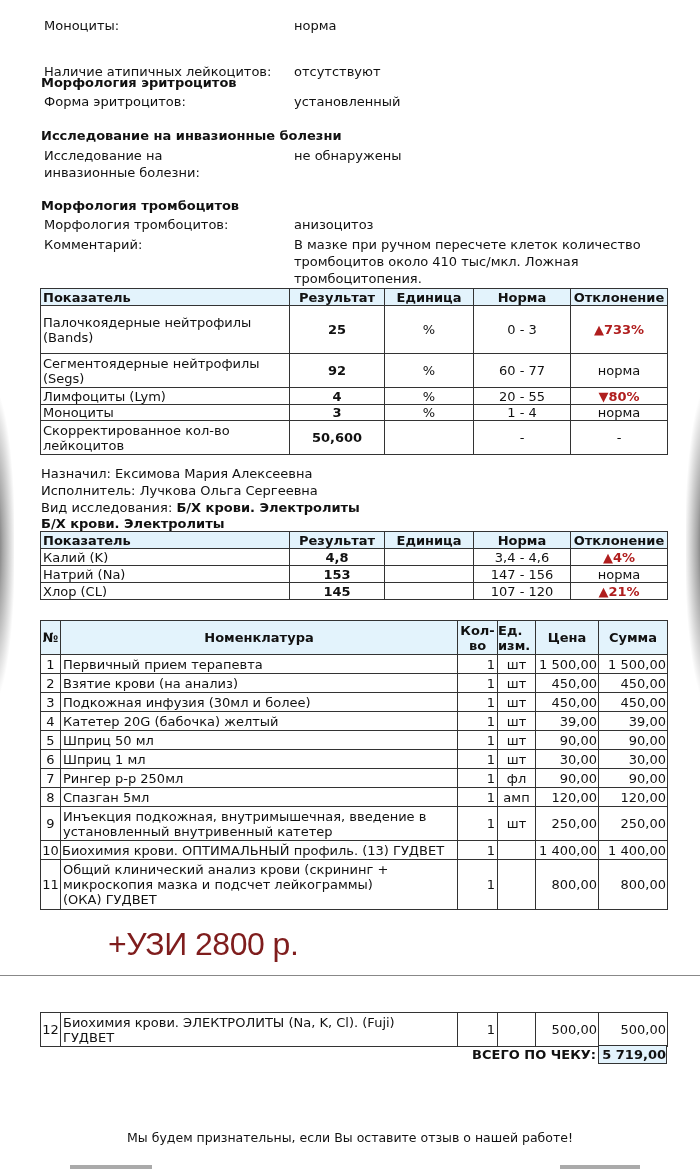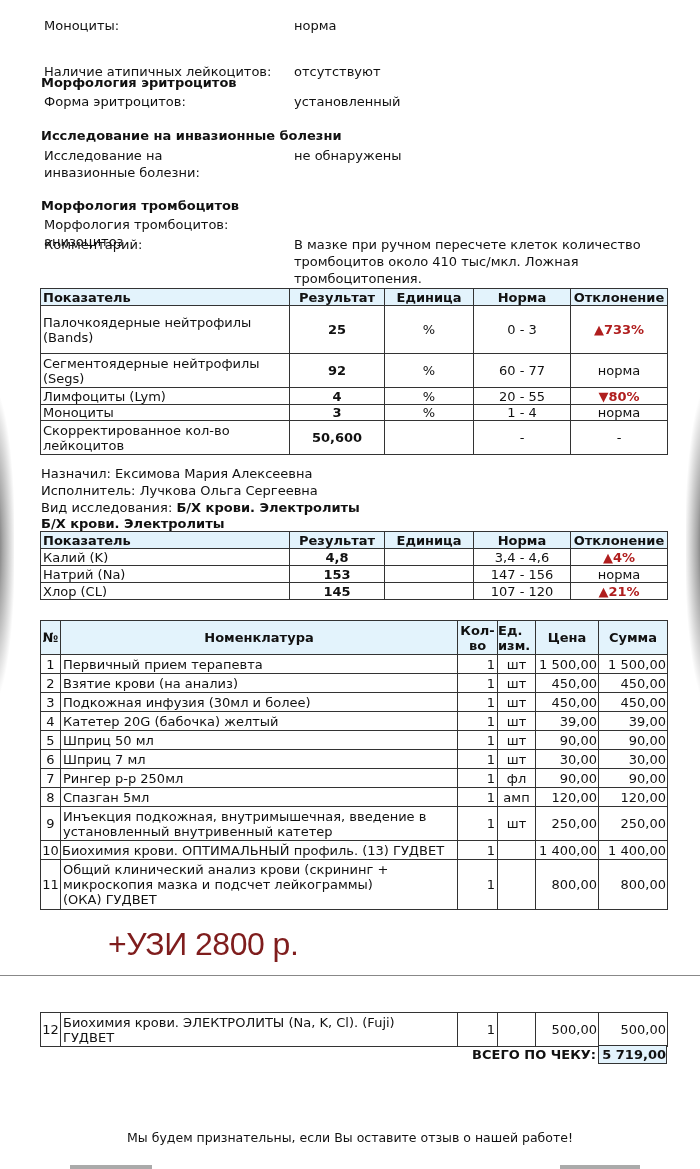--- a/index.html
+++ b/index.html
@@ -57,21 +57,21 @@
   <span class="v">установленный</span>
 </div>
 
 <div class="sec-title" style="top:127px;">Исследование на инвазионные болезни</div>
 <div class="kv" style="top:147px;">
   <span class="k" style="width:205px;margin-right:45px;">Исследование на инвазионные болезни:</span>
   <span class="v">не обнаружены</span>
 </div>
 
 <div class="sec-title" style="top:197px;">Морфология тромбоцитов</div>
-<div class="kv" style="top:216px;flex-direction:column;">
+<div class="kv" style="top:216px;">
   <span class="k">Морфология тромбоцитов:</span>
   <span class="v">анизоцитоз</span>
 </div>
 <div class="kv" style="top:236px;">
   <span class="k">Комментарий:</span>
   <span class="v" style="width:370px;flex:none;">В мазке при ручном пересчете клеток количество тромбоцитов около 410 тыс/мкл. Ложная тромбоцитопения.</span>
 </div>
 
 <table style="top:288px; width:627px;">
   <colgroup>
@@ -234,21 +234,21 @@
   <tr style="height:19px;">
     <td class="c" style="padding:0;">5</td>
     <td>Шприц 50 мл</td>
     <td class="r">1</td>
     <td class="c">шт</td>
     <td class="r" style="padding:0 1px;">90,00</td>
     <td class="r" style="padding:0 1px;">90,00</td>
   </tr>
   <tr style="height:19px;">
     <td class="c" style="padding:0;">6</td>
-    <td>Шприц 7 мл</td>
+    <td>Шприц 1 мл</td>
     <td class="r">1</td>
     <td class="c">шт</td>
     <td class="r" style="padding:0 1px;">30,00</td>
     <td class="r" style="padding:0 1px;">30,00</td>
   </tr>
   <tr style="height:19px;">
     <td class="c" style="padding:0;">7</td>
     <td>Рингер р-р 250мл</td>
     <td class="r">1</td>
     <td class="c">фл</td>

